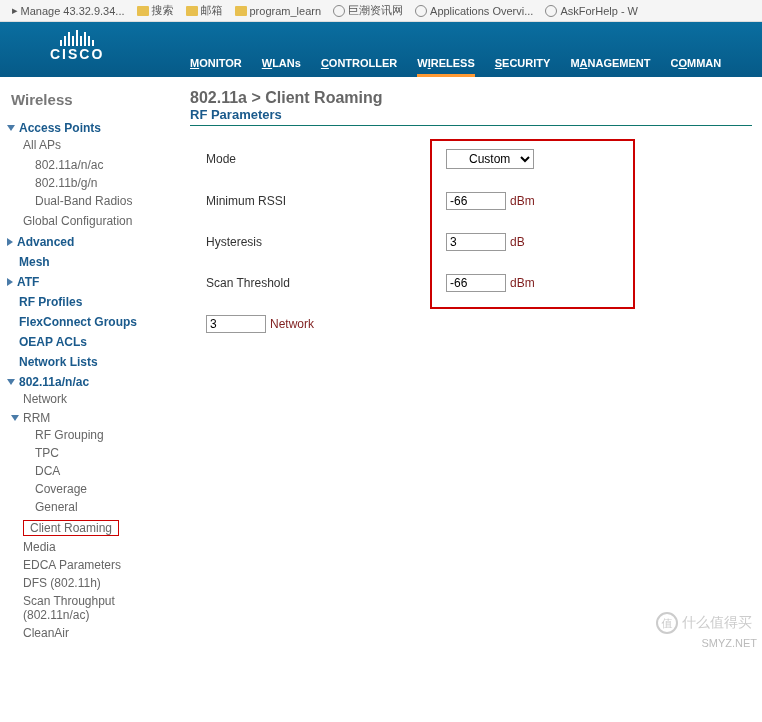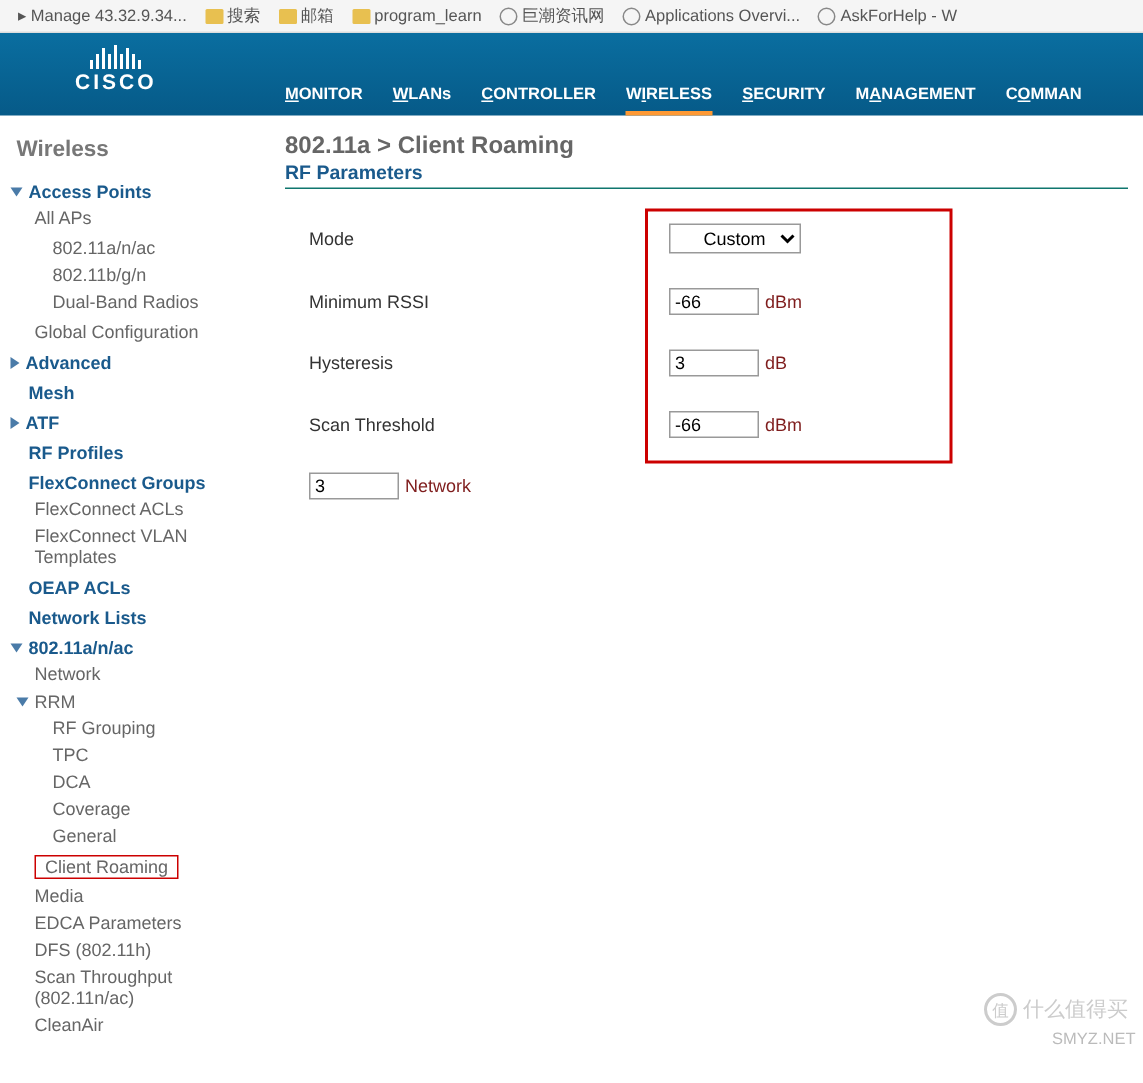--- a/index.html
+++ b/index.html
@@ -147,24 +147,20 @@
           <div class="tree-item">
             <span class="tri none"></span>
             <span class="node-label">RF Profiles</span>
           </div>
         </li>
       <li>
         <div class="tree-item">
             <span class="tri none"></span>
             <span class="node-label">FlexConnect Groups</span>
           </div>
-        <ul class="sub">
-          <li class="norm">FlexConnect ACLs</li>
-          <li class="norm">FlexConnect VLAN Templates</li>
-        </ul>
       </li>
       <li>
           <div class="tree-item">
             <span class="tri none"></span>
             <span class="node-label">OEAP ACLs</span>
           </div>
         </li>
       <li>
           <div class="tree-item">
             <span class="tri none"></span>

